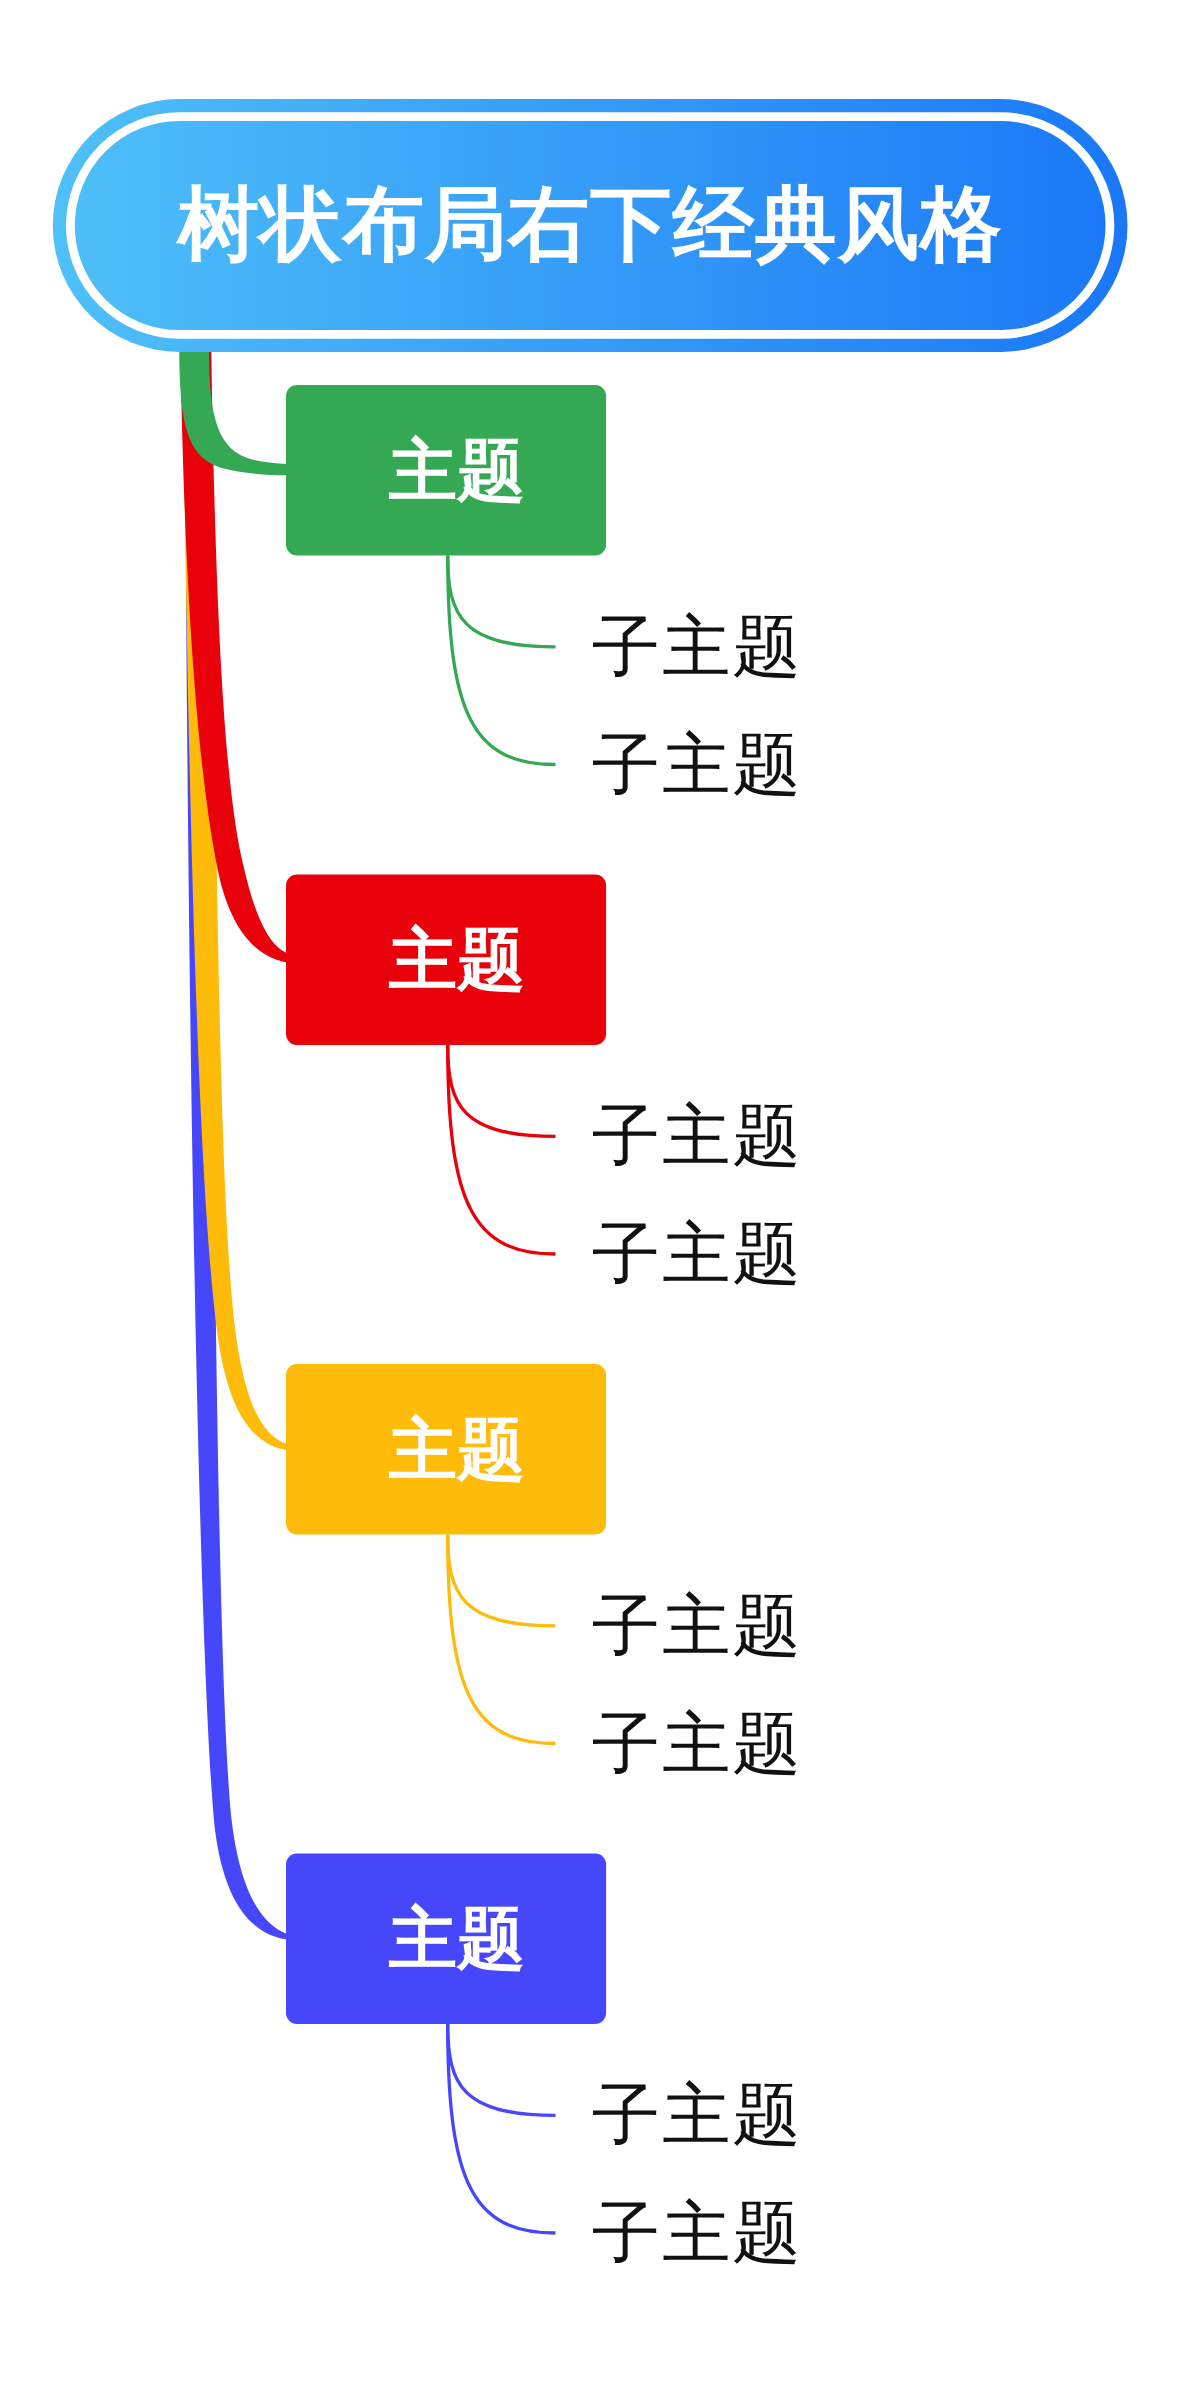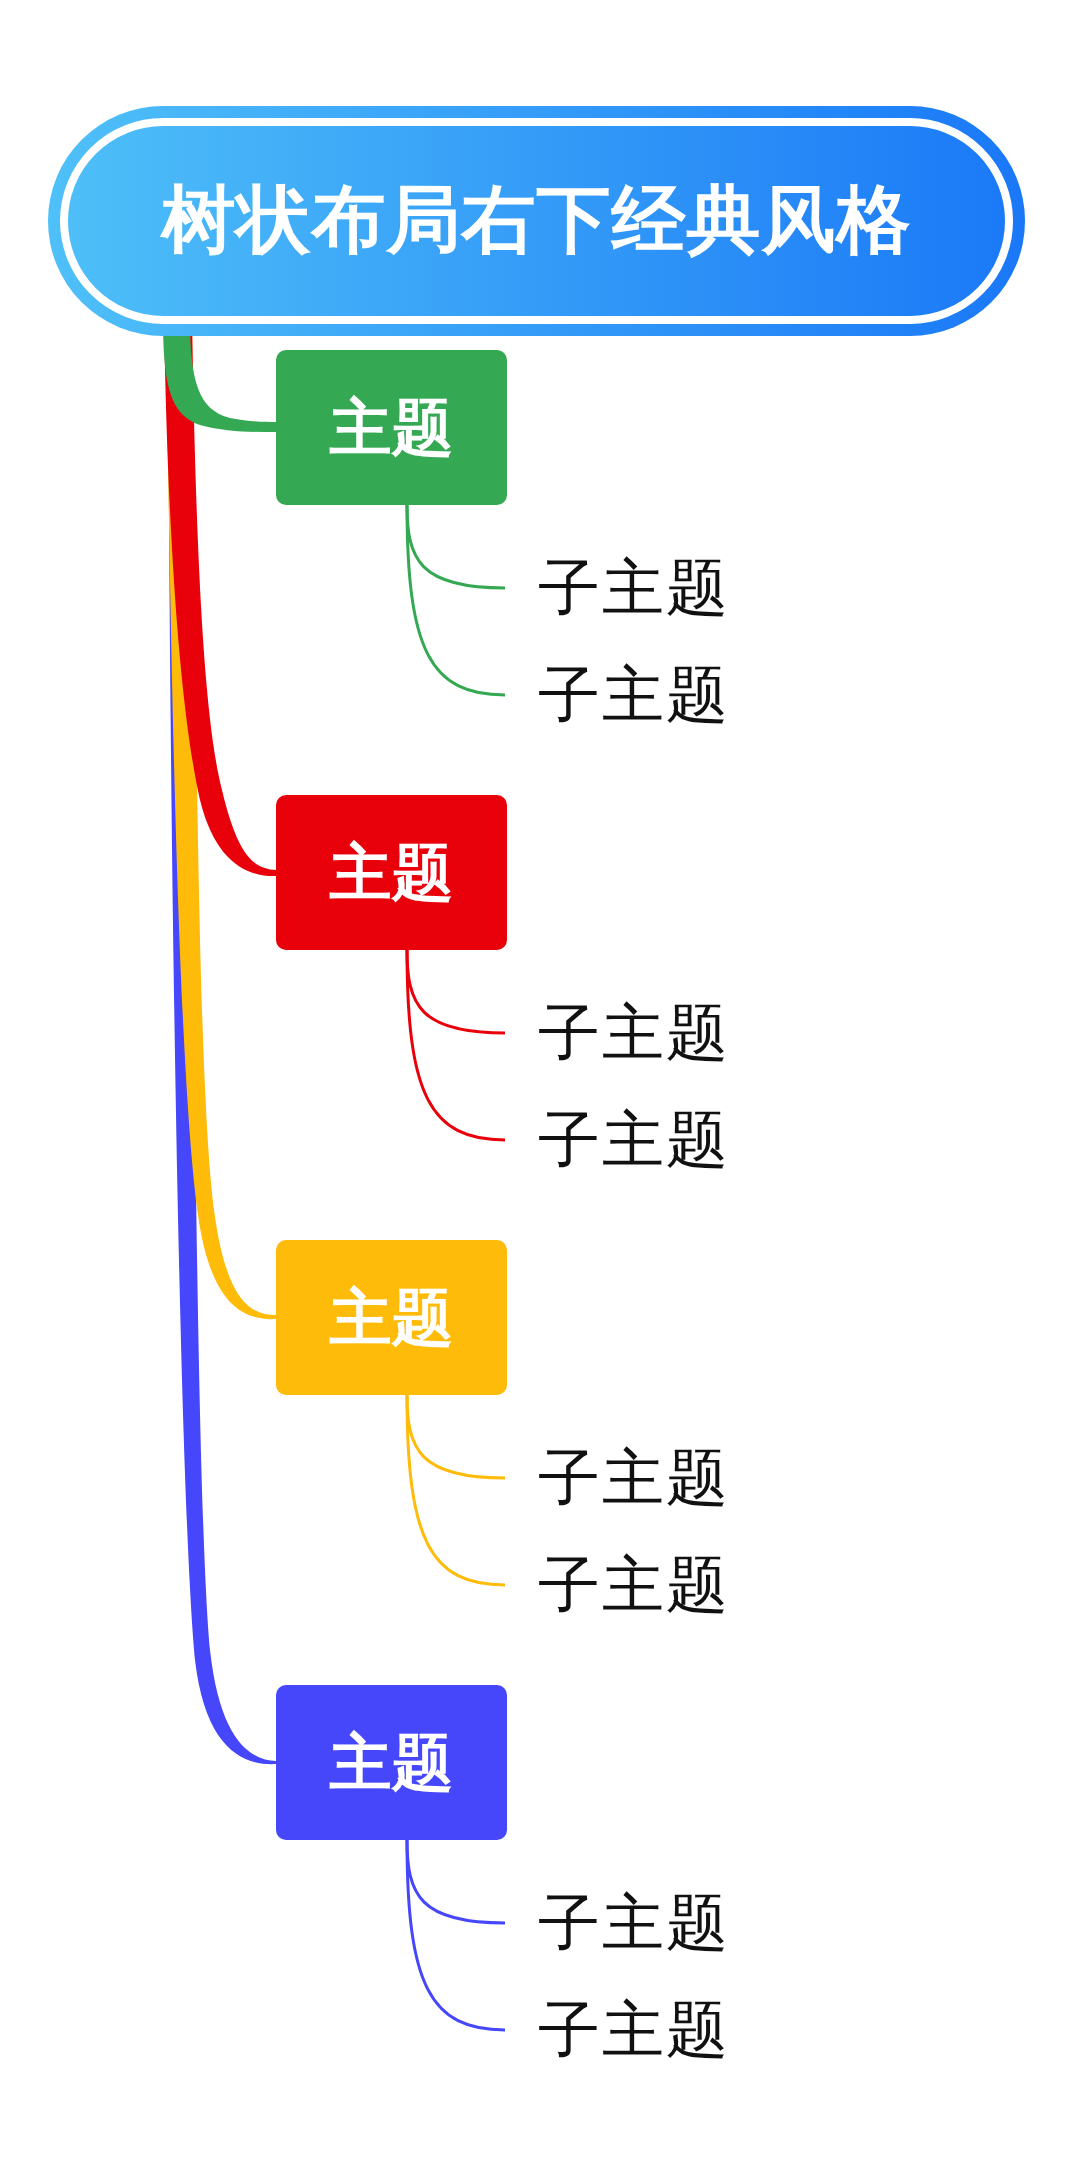--- a/index.html
+++ b/index.html
@@ -1,24 +1,24 @@
 <!DOCTYPE html>
 <html><head>
 <meta charset="utf-8">
 <style>
   html,body{margin:0;padding:0;background:#ffffff;}
   body{width:1075px;height:2178px;position:relative;overflow:hidden;font-family:"DejaVu Sans","Liberation Sans",sans-serif;}
   .connectors{position:absolute;left:0;top:0;width:1075px;height:2178px;}
-  .root{position:absolute;left:48px;top:106px;width:977px;height:230px;border-radius:115px;
+  .root{position:absolute;left:48px;top:90px;width:977px;height:230px;border-radius:115px;
         background:linear-gradient(90deg,#4FC0F8 0%,#1A78F7 100%);box-sizing:border-box;}
   .root-ring{position:absolute;left:12px;top:12px;right:12px;bottom:12px;border:8px solid #ffffff;border-radius:110px;}
   .root-title{position:absolute;left:0;right:0;top:0;bottom:0;display:flex;align-items:center;justify-content:center;
         color:#ffffff;font-size:74px;font-weight:bold;letter-spacing:1px;}
-  .topic{position:absolute;left:276px;width:231px;height:155px;border-radius:10px;display:flex;align-items:center;justify-content:center;
-        color:#ffffff;font-size:62px;font-weight:bold;}
+  .topic{position:absolute;left:260px;width:271px;height:155px;border-radius:10px;display:flex;align-items:center;justify-content:center;
+        color:#ffffff;font-size:62px;font-weight:bold;padding-left:20px;}
   .sub{position:absolute;left:538px;font-size:62px;color:#111111;line-height:1;height:70px;display:flex;align-items:center;letter-spacing:2px;}
 </style>
 </head>
 <body>
 
 <svg class="connectors" viewBox="0 0 1075 2178">
 
   <path d="M168 318 L190 318 C192 900 196 1500 210 1650 C220 1740 250 1760 276 1761 L276 1764 C240 1766 205 1745 195 1660 C180 1500 170 900 168 318 Z" fill="#4646FA"></path>
 
   <path d="M166 318 L192 318 C196 800 200 1100 214 1210 C226 1300 250 1315 276 1315 L276 1319 C240 1321 210 1300 198 1215 C182 1100 172 800 166 318 Z" fill="#FFBB0A"></path>

